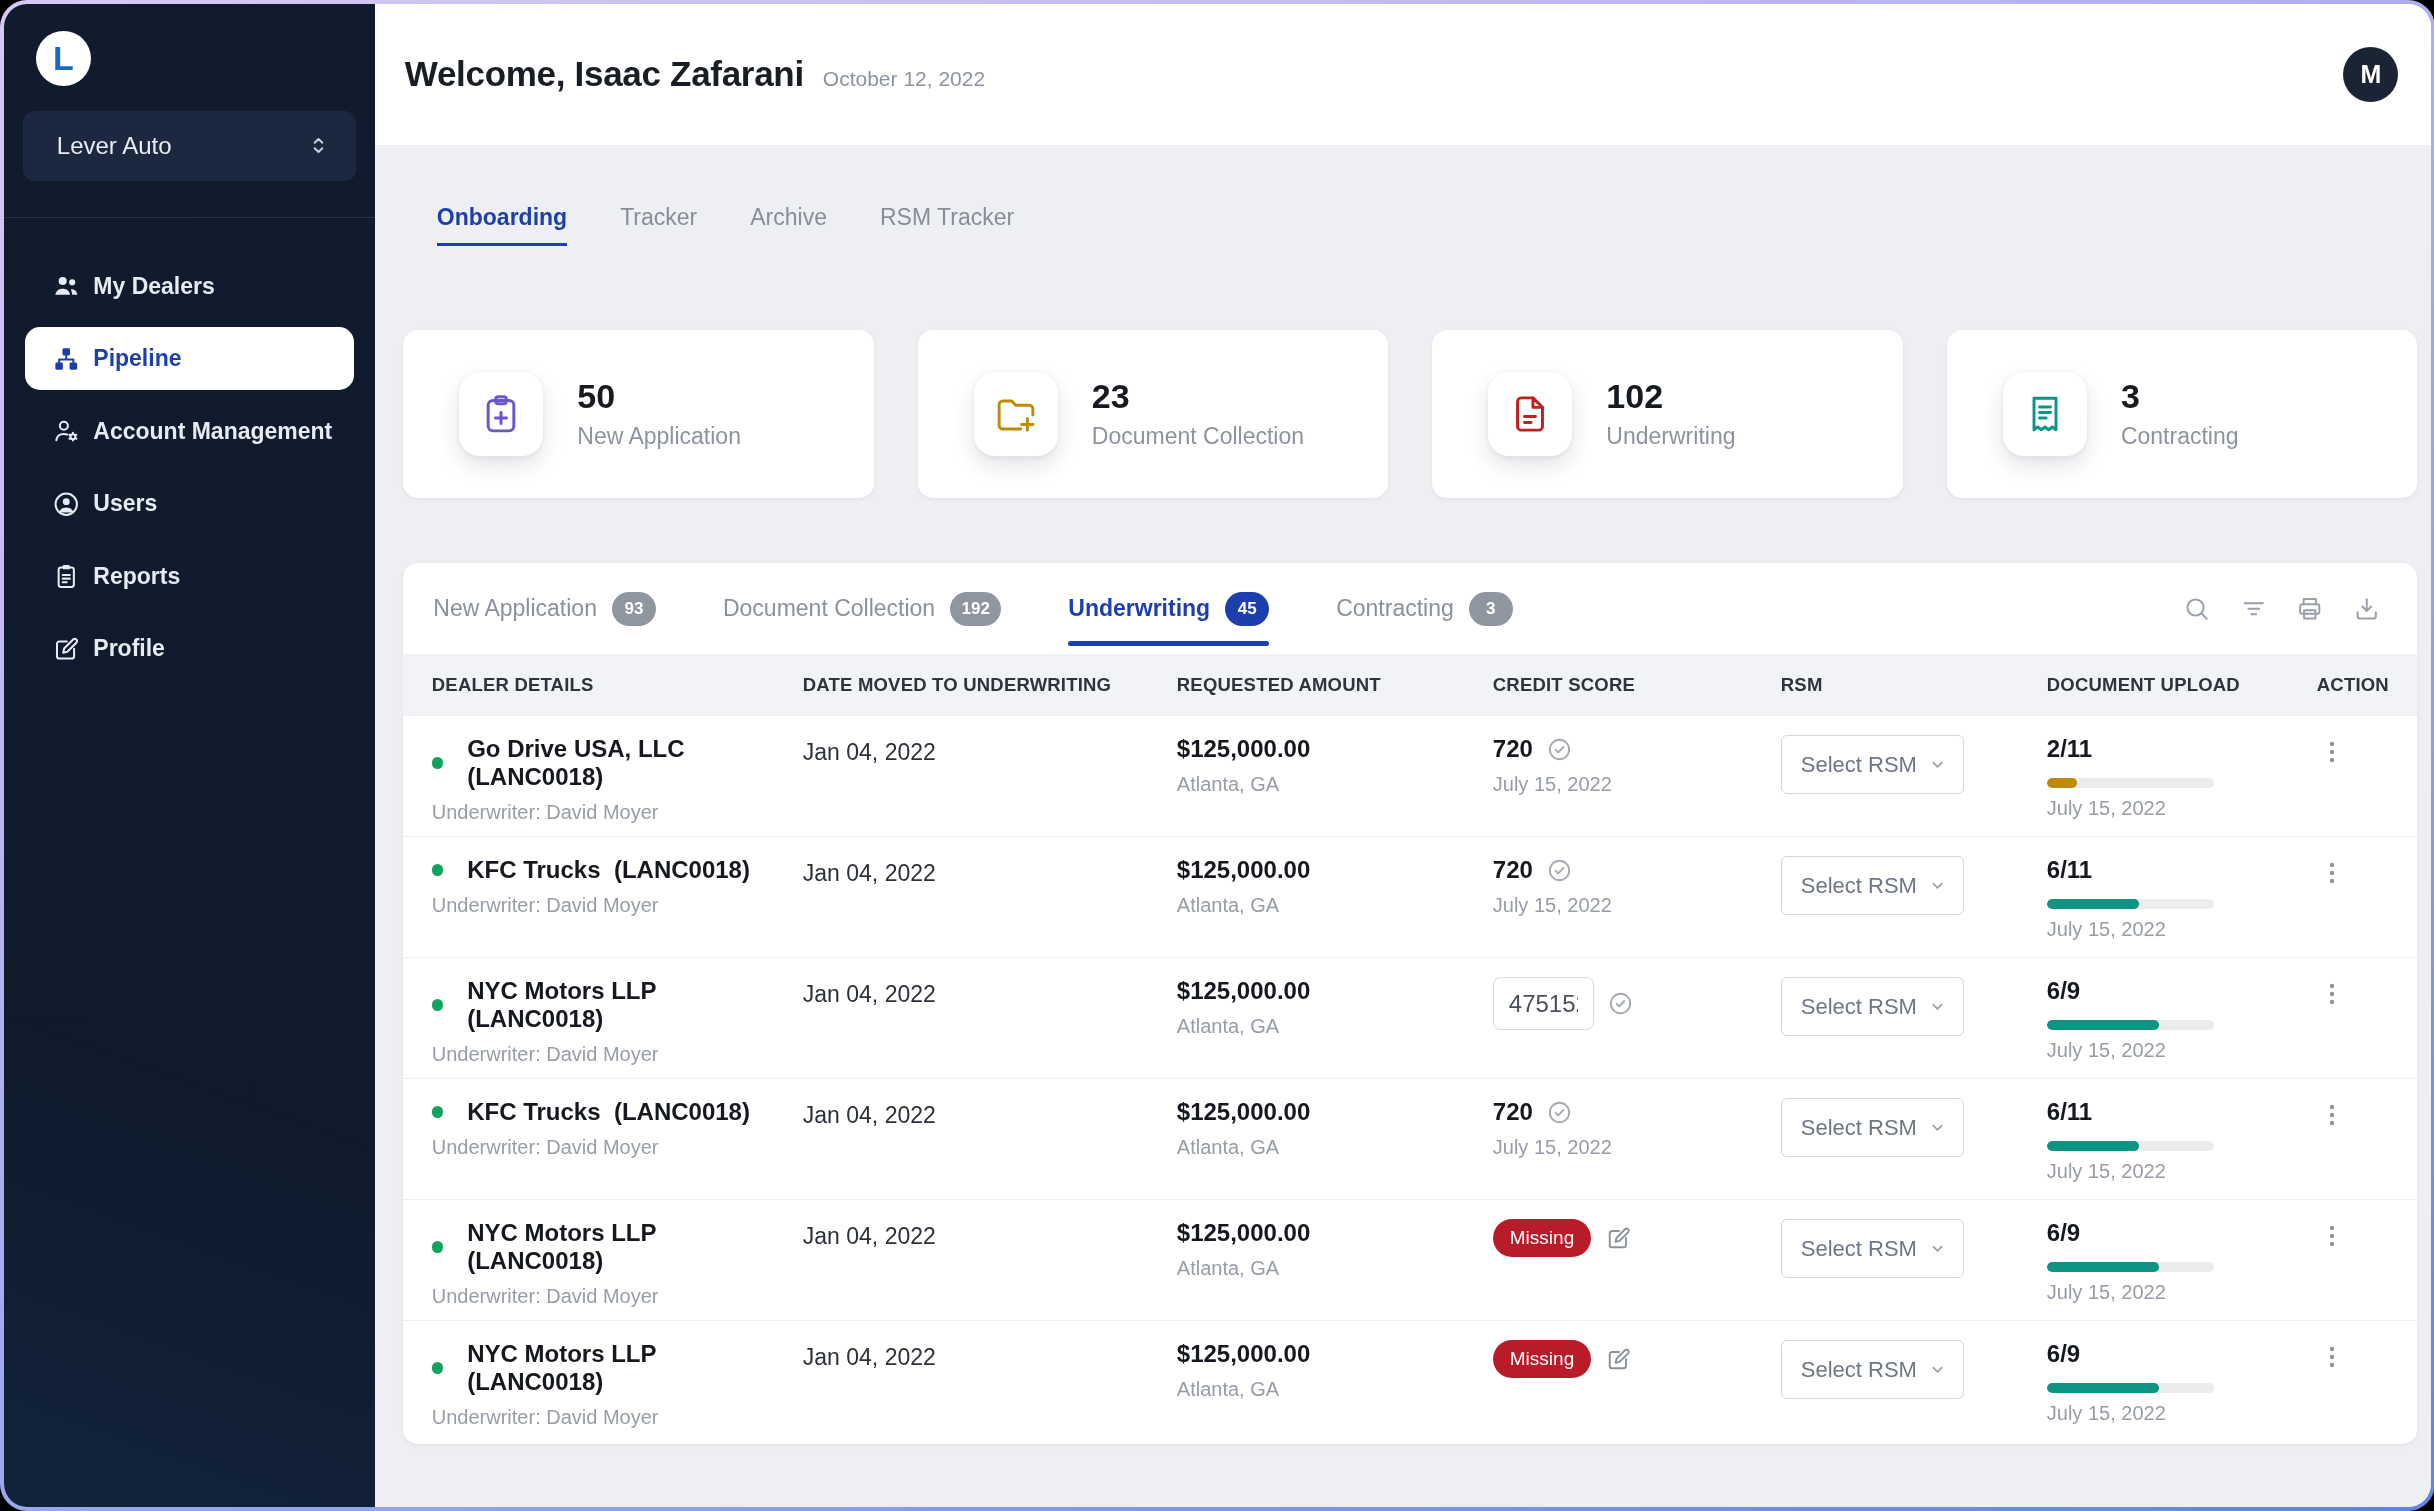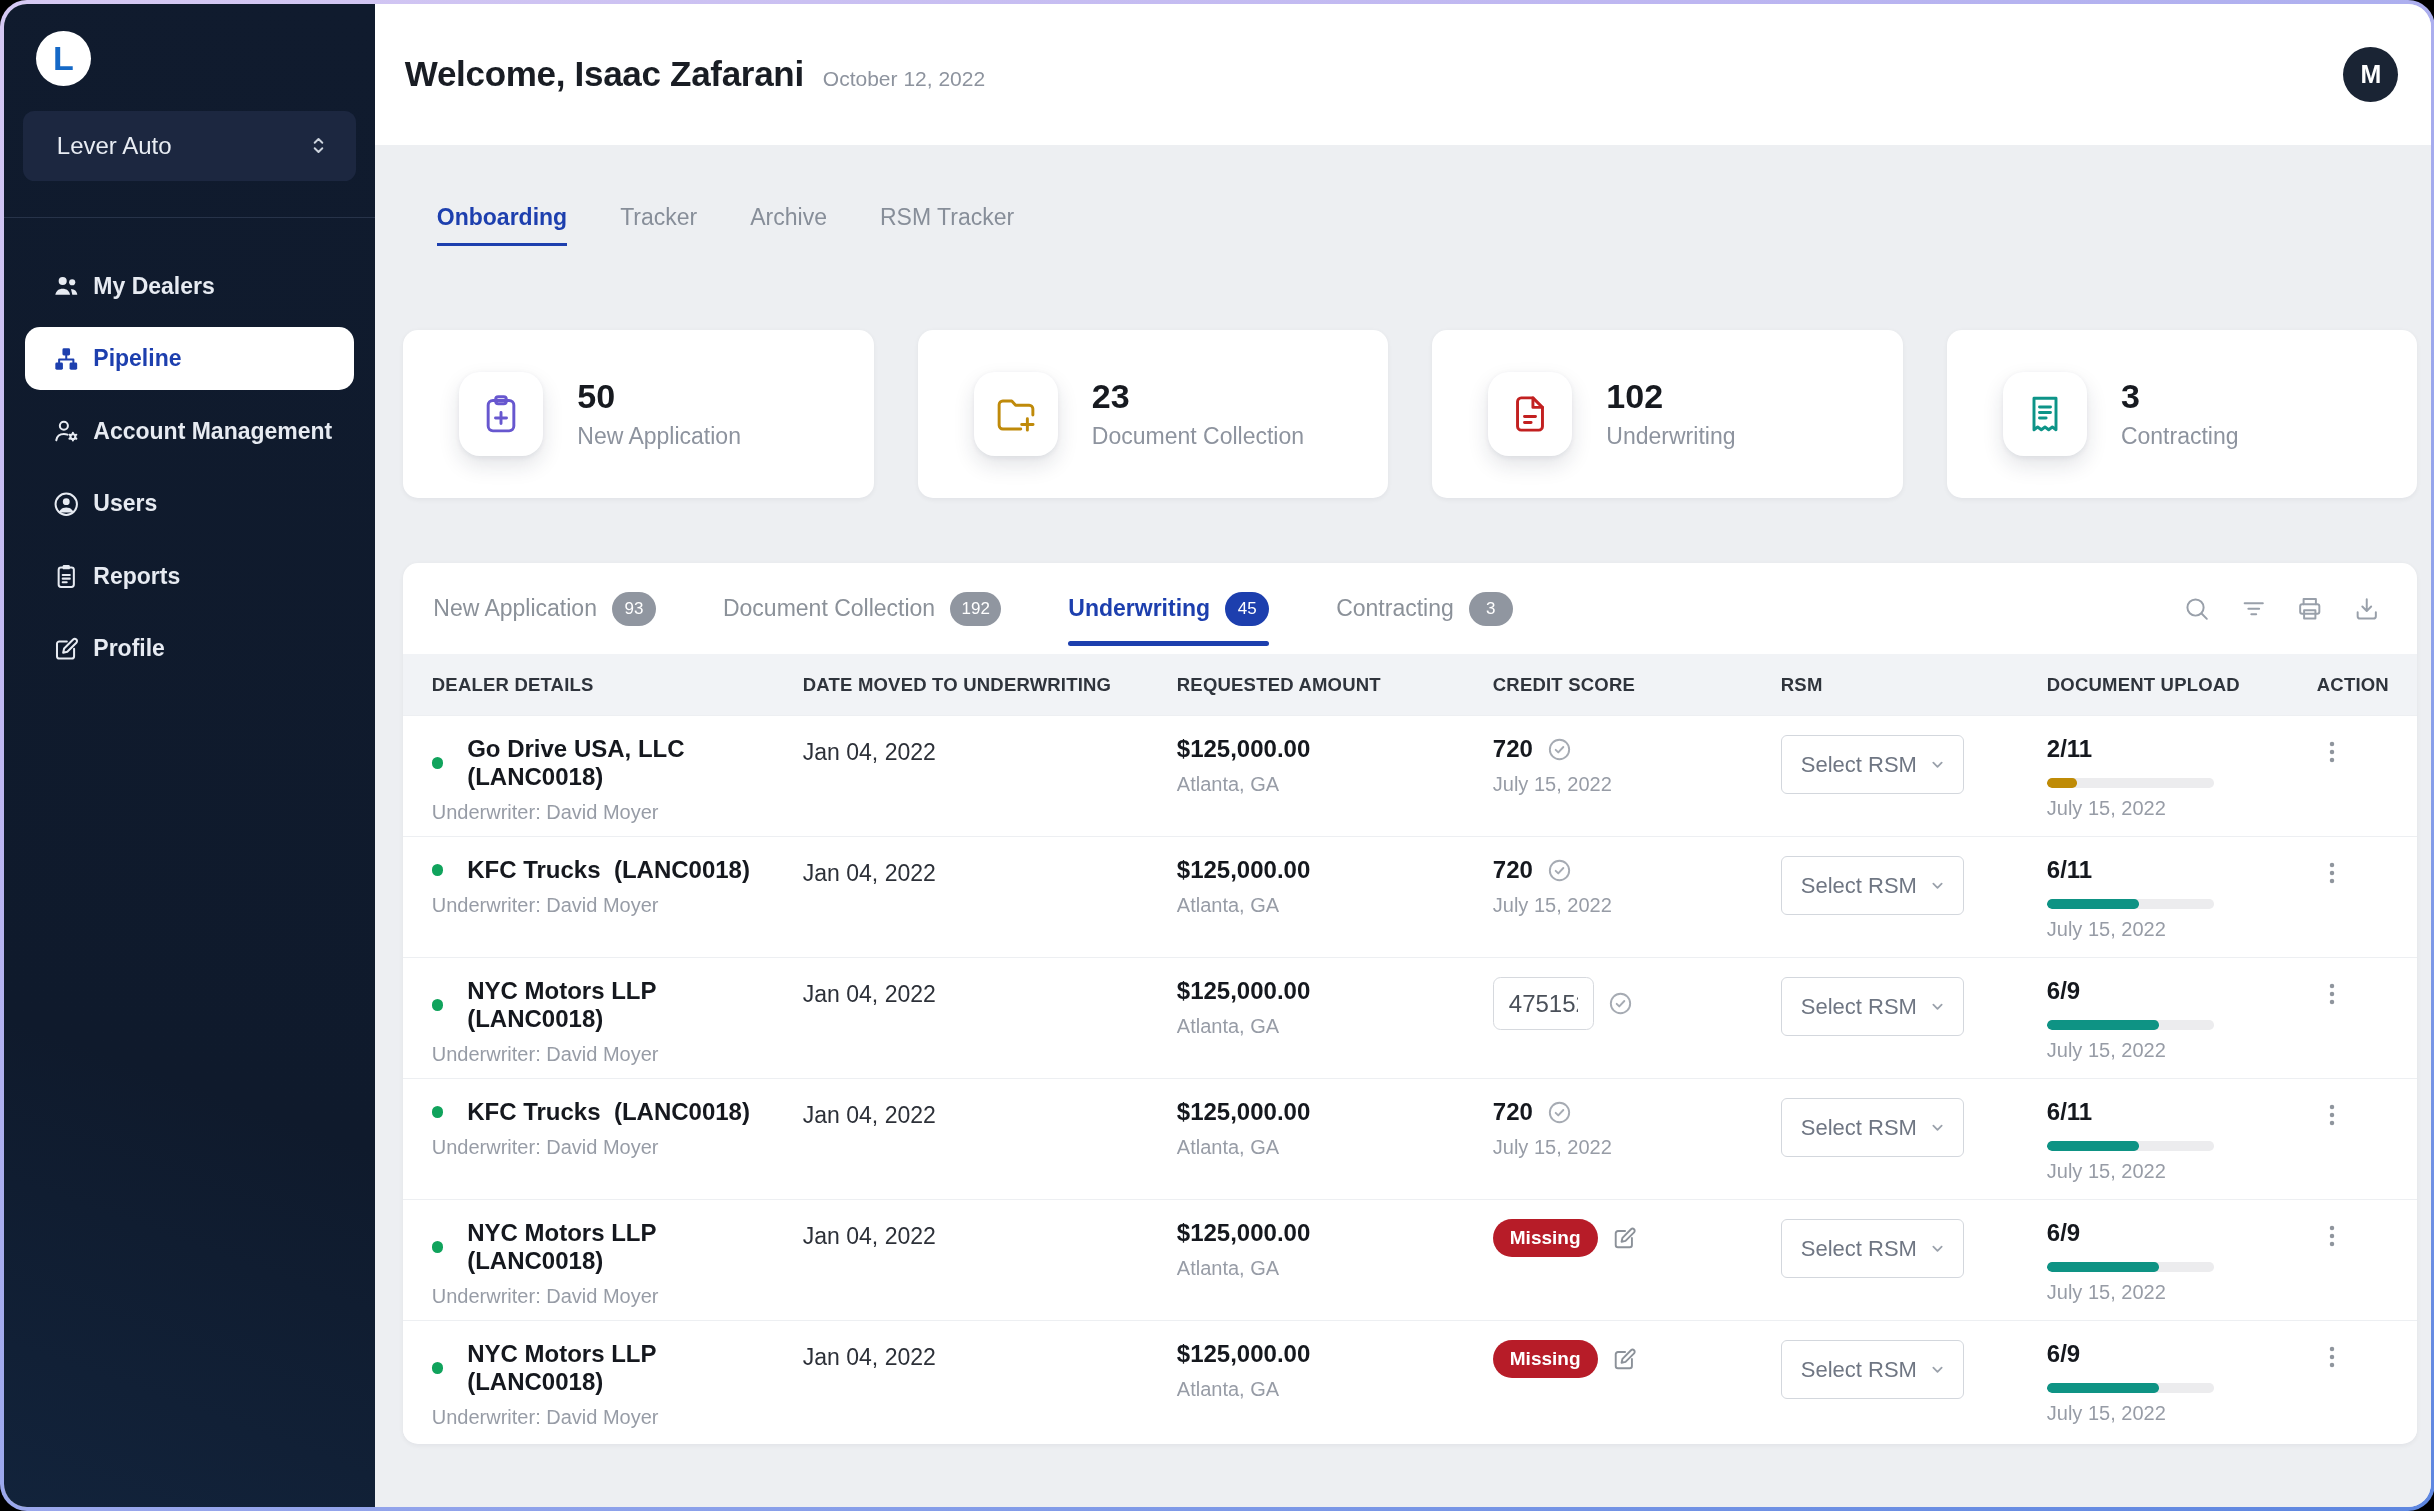--- a/index.html
+++ b/index.html
@@ -47,21 +47,21 @@
   .tile .ic{width:44px;height:44px;stroke-width:1.6}
   .sval{font-size:34px;font-weight:800;color:#171a20;line-height:1.1}
   .slab{font-size:23px;color:#8d939e;margin-top:7.6px}
 
   .table-card{margin:65px 19px 0 28.5px;background:#fff;border-radius:15px;height:881px;overflow:hidden;
               box-shadow:0 1.9px 5.7px rgba(18,28,45,.05)}
   .card-top{height:91px;display:flex;align-items:center;justify-content:space-between;padding:0 36px 0 30px}
   .ttabs{display:flex;gap:67px;align-items:center}
   .ttab{position:relative;display:flex;align-items:center;gap:15px;font-size:23px;color:#8b9199;cursor:pointer}
   .ttab .badge{min-width:44px;height:34px;border-radius:17px;background:#9096a0;color:#fff;font-size:17px;
-               font-weight:400;display:flex;align-items:center;justify-content:center;padding:0 11.4px}
+               font-weight:700;display:flex;align-items:center;justify-content:center;padding:0 11.4px}
   .ttab.active{color:var(--accent);font-weight:700}
   .ttab.active .badge{background:var(--accent)}
   .ttab.active::after{content:"";position:absolute;left:0;right:0;bottom:-20px;height:4.8px;border-radius:2.9px;background:var(--accent)}
   .toolbar{display:flex;gap:27px;color:#99a0aa}
   .tbtn{background:none;border:none;color:inherit;cursor:pointer}
   .tbtn .ic{width:29.5px;height:29.5px;stroke-width:1.6}
 
   .grid{display:grid;grid-template-columns:371px 374px 316px 288px 266px 270px 1fr;padding:0 28.5px;align-items:start}
   .thead{background:#f1f3f6;height:61px;align-items:center}
   .th{font-size:18.5px;font-weight:700;color:#2f343c;letter-spacing:0.2px}
@@ -70,21 +70,21 @@
   .dname{display:flex;align-items:center;gap:24px;font-size:24px;font-weight:700;color:#15181e}
   .sub{font-size:20px;color:#979ca6;margin-top:9.5px}
   .c-date{font-size:23px;color:#2c3038;padding-top:3.8px}
   .amount{font-size:24px;font-weight:700;color:#15181e}
   .cline{display:flex;align-items:center;gap:13.3px;color:#a6abb3}
   .score{font-size:24px;font-weight:800;color:#15181e}
   .cline .ic{width:27px;height:27px}
   .score-input{width:101px;height:53px;border:1.4px solid #d6d9de;border-radius:7.6px;font-family:inherit;
                font-size:24px;color:#4a5059;padding:0 15px;background:#fff}
   .missing{height:38px;padding:0 17px;border-radius:19px;background:var(--red);color:#fff;font-size:19px;
-           font-weight:700;display:inline-flex;align-items:center}
+           font-weight:400;display:inline-flex;align-items:center}
   .editbtn{color:#8b9199;background:none;border:none;cursor:pointer}
   .editbtn .ic{width:27px;height:27px}
   .select{width:183px;height:59px;border:1.4px solid #d3d7dd;border-radius:6px;background:#fff;display:flex;
           align-items:center;justify-content:space-between;padding:0 13.3px 0 19px;font-size:22px;color:#6f7683;
           font-family:inherit;cursor:pointer}
   .select .ic{width:25px;height:25px;color:#9aa1ab}
   .dlabel{font-size:24px;font-weight:800;color:#15181e}
   .bar{width:167px;height:9.5px;border-radius:4.8px;background:#ececee;margin-top:15px;overflow:hidden}
   .fill{height:100%;border-radius:4.8px}
   .kebab{background:none;border:none;color:#8f959d;cursor:pointer;margin-top:1.9px}

